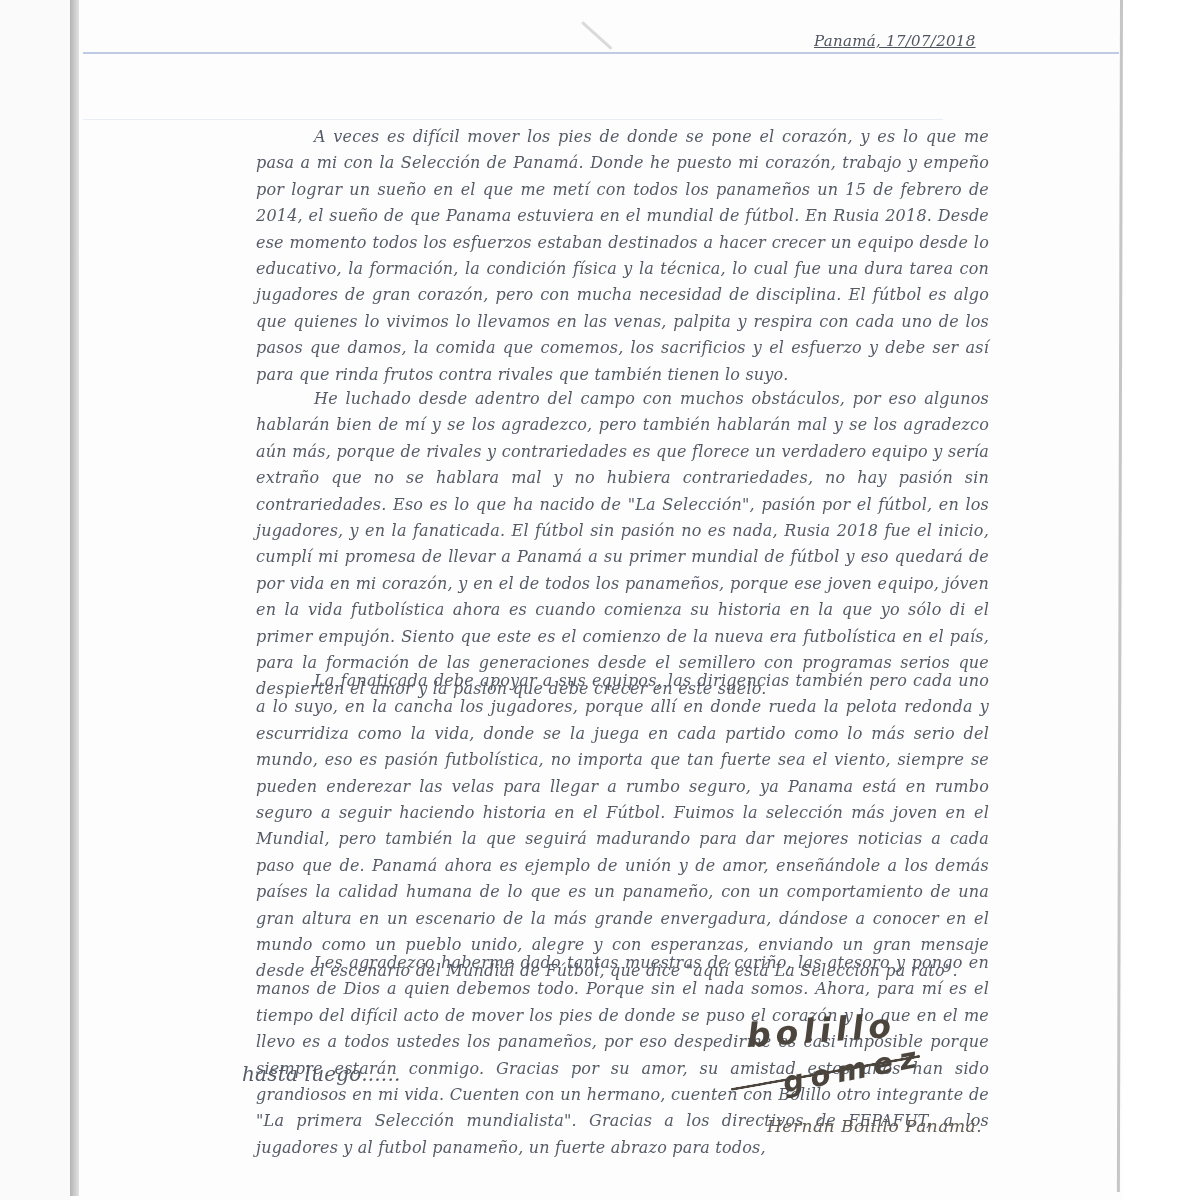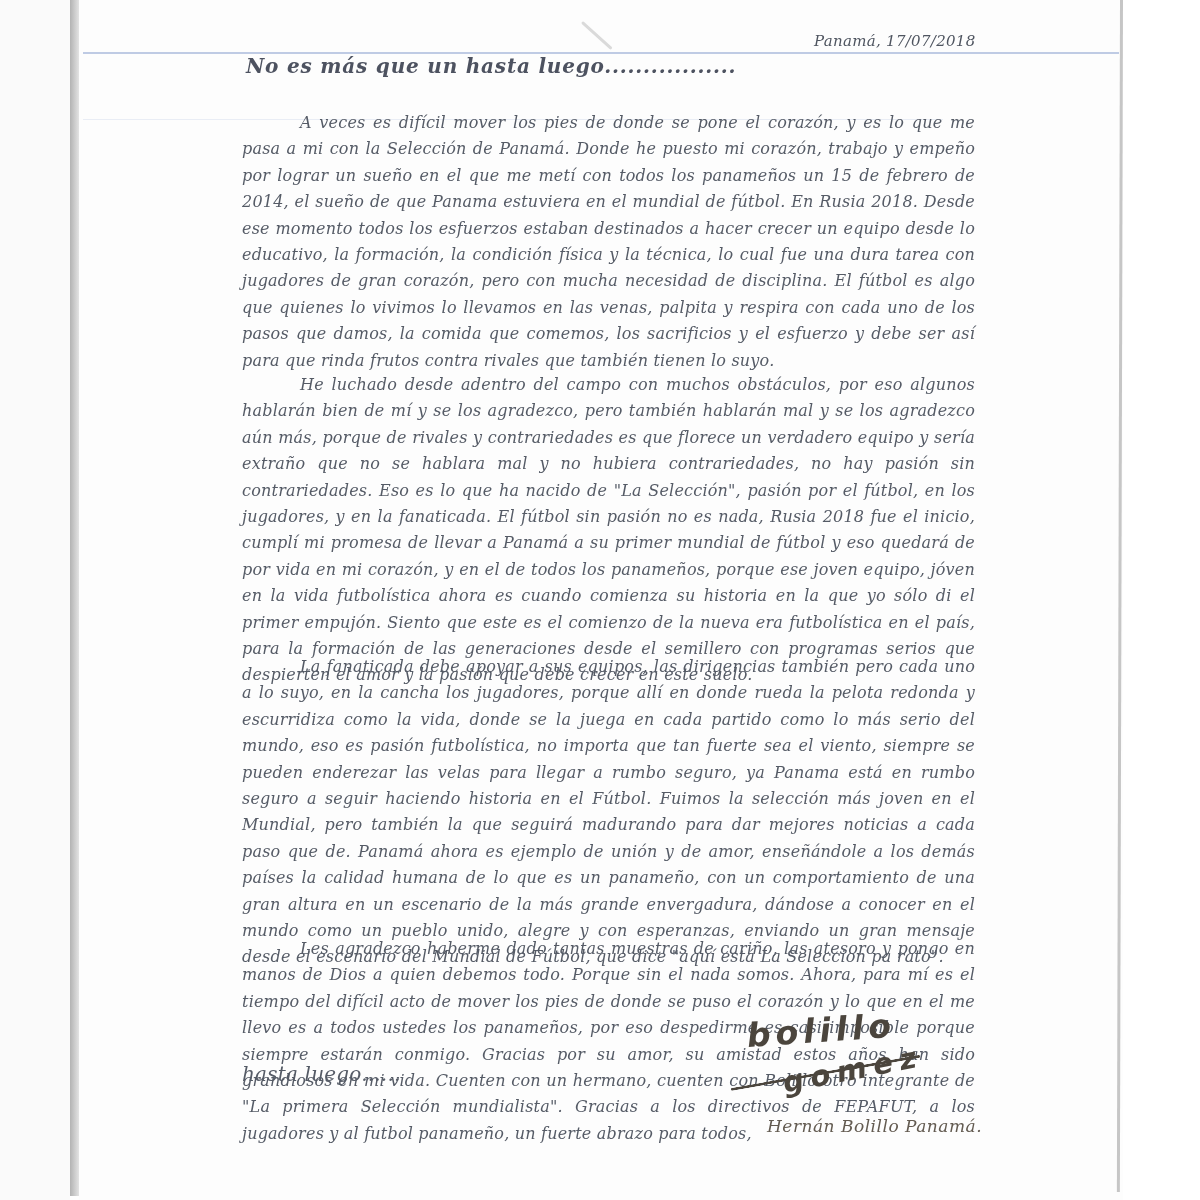--- a/index.html
+++ b/index.html
@@ -17,24 +17,24 @@
   
   .scanline-1{position:absolute;left:4px;top:52px;width:1036px;height:1.5px;
               background:rgba(130,153,204,0.5);}
   .scanline-2{position:absolute;left:4px;top:119px;width:860px;height:1px;
               background:rgba(130,153,204,0.16);}
   .scratch{position:absolute;left:498px;top:34px;width:40px;height:2.5px;background:#dadada;
            transform:rotate(42deg);border-radius:2px;}
 
   
   .date{position:absolute;left:735px;top:32px;width:270px;
-        font-style:italic;font-size:15px;color:#4f5560;letter-spacing:0.3px;}
+        font-style:italic;font-size:15px;color:#4f5560;letter-spacing:0.3px;text-decoration:underline;}
   .title{position:absolute;left:167px;top:54px;
          font-style:italic;font-size:20px;font-weight:bold;color:#4d5260;letter-spacing:0.8px;}
-  .para{position:absolute;left:163px;width:733px;margin:0;
+  .para{position:absolute;left:163px;width:733px;margin:14px;
         font-style:italic;font-size:16px;line-height:26.4px;color:#555b66;
         text-align:justify;text-indent:58px;letter-spacing:0.2px;}
   .p1{top:110px;} .p2{top:372px;} .p3{top:654px;} .p4{top:936px;}
   .closing{position:absolute;left:163px;top:1062px;
            font-style:italic;font-size:20px;color:#555b66;letter-spacing:0.2px;}
 
   
   .sig-first{position:absolute;left:668px;top:1016px;
              font-family:"DejaVu Sans",sans-serif;font-style:italic;font-weight:bold;
              font-size:33px;letter-spacing:5px;color:#4b453d;
@@ -58,21 +58,20 @@
   <div class="left-edge"></div>
 
   <div class="paper">
 
     <div class="scanline-1"></div>
     <div class="scanline-2"></div>
     <div class="scratch"></div>
 
     <div class="date">Panamá, 17/07/2018</div>
 
-    <div class="title">No es más que un hasta luego.................</div>
 
     <p class="para p1">A veces es difícil mover los pies de donde se pone el corazón, y es lo que me pasa a mi con la Selección de Panamá. Donde he puesto mi corazón, trabajo y empeño por lograr un sueño en el que me metí con todos los panameños un 15 de febrero de 2014, el sueño de que Panama estuviera en el mundial de fútbol. En Rusia 2018.  Desde ese momento todos los esfuerzos estaban destinados a hacer crecer un equipo desde lo educativo, la formación, la condición física y la técnica, lo cual fue una dura tarea con jugadores de gran corazón, pero con mucha necesidad de disciplina. El fútbol es algo que quienes lo vivimos lo llevamos en las venas, palpita y respira con cada uno de los pasos que damos, la comida que comemos, los sacrificios y el esfuerzo y debe ser así para que rinda frutos contra rivales que también tienen lo suyo.</p>
     <p class="para p2">He luchado desde adentro del campo con muchos obstáculos, por eso algunos hablarán bien de mí y se los agradezco, pero también hablarán mal y se los agradezco aún más, porque de rivales y contrariedades es que florece un verdadero equipo y sería extraño que no se hablara mal y no hubiera contrariedades, no hay pasión sin contrariedades. Eso es lo que ha nacido de "La Selección", pasión por el fútbol, en los jugadores, y en la fanaticada. El fútbol sin pasión no es nada, Rusia 2018 fue el inicio, cumplí mi promesa de llevar a Panamá a su primer mundial de fútbol y eso quedará de por vida en mi corazón, y en el de todos los panameños, porque ese joven equipo, jóven en la vida futbolística ahora es cuando comienza su historia en la que yo sólo di el primer empujón. Siento que este es el comienzo de la nueva era futbolística en el país, para la formación de las generaciones desde el semillero con programas serios que despierten el amor y la pasión que debe crecer en este suelo.</p>
     <p class="para p3">La fanaticada debe apoyar a sus equipos, las dirigencias también pero cada uno a lo suyo, en la cancha los jugadores, porque allí en donde rueda la pelota redonda y escurridiza como la vida, donde se la juega en cada partido como lo más serio del mundo, eso es pasión futbolística, no importa que tan fuerte sea el viento, siempre se pueden enderezar las velas para llegar a rumbo seguro, ya Panama está en rumbo seguro a seguir haciendo historia en el Fútbol. Fuimos la selección más joven en el Mundial, pero también la que seguirá madurando para dar mejores noticias a cada paso que de. Panamá ahora es ejemplo de unión y de amor, enseñándole a los demás países la calidad humana de lo que es un panameño, con un comportamiento de una gran altura en un escenario de la más grande envergadura, dándose a conocer en el mundo como un pueblo unido, alegre y con esperanzas, enviando un gran mensaje desde el escenario del Mundial de Fútbol, que dice "aquí está La Seleccion pa rato".</p>
     <p class="para p4">Les agradezco haberme dado tantas muestras de cariño, las atesoro y pongo en manos de Dios a quien debemos todo. Porque sin el nada somos. Ahora, para mí es el tiempo del difícil acto de mover los pies de donde se puso el corazón y lo que en el me llevo es a todos ustedes los panameños, por eso despedirme es casi imposible porque siempre estarán conmigo. Gracias por su amor, su amistad estos años han sido grandiosos en mi vida. Cuenten con un hermano, cuenten con Bolillo otro integrante de "La primera Selección mundialista".  Gracias a los directivos de FEPAFUT, a los jugadores y al futbol panameño, un fuerte abrazo para todos,</p>
 
     <div class="closing">hasta luego......</div>
 
     <div class="sig-first">bolillo</div>
     <div class="sig-underline"></div>

